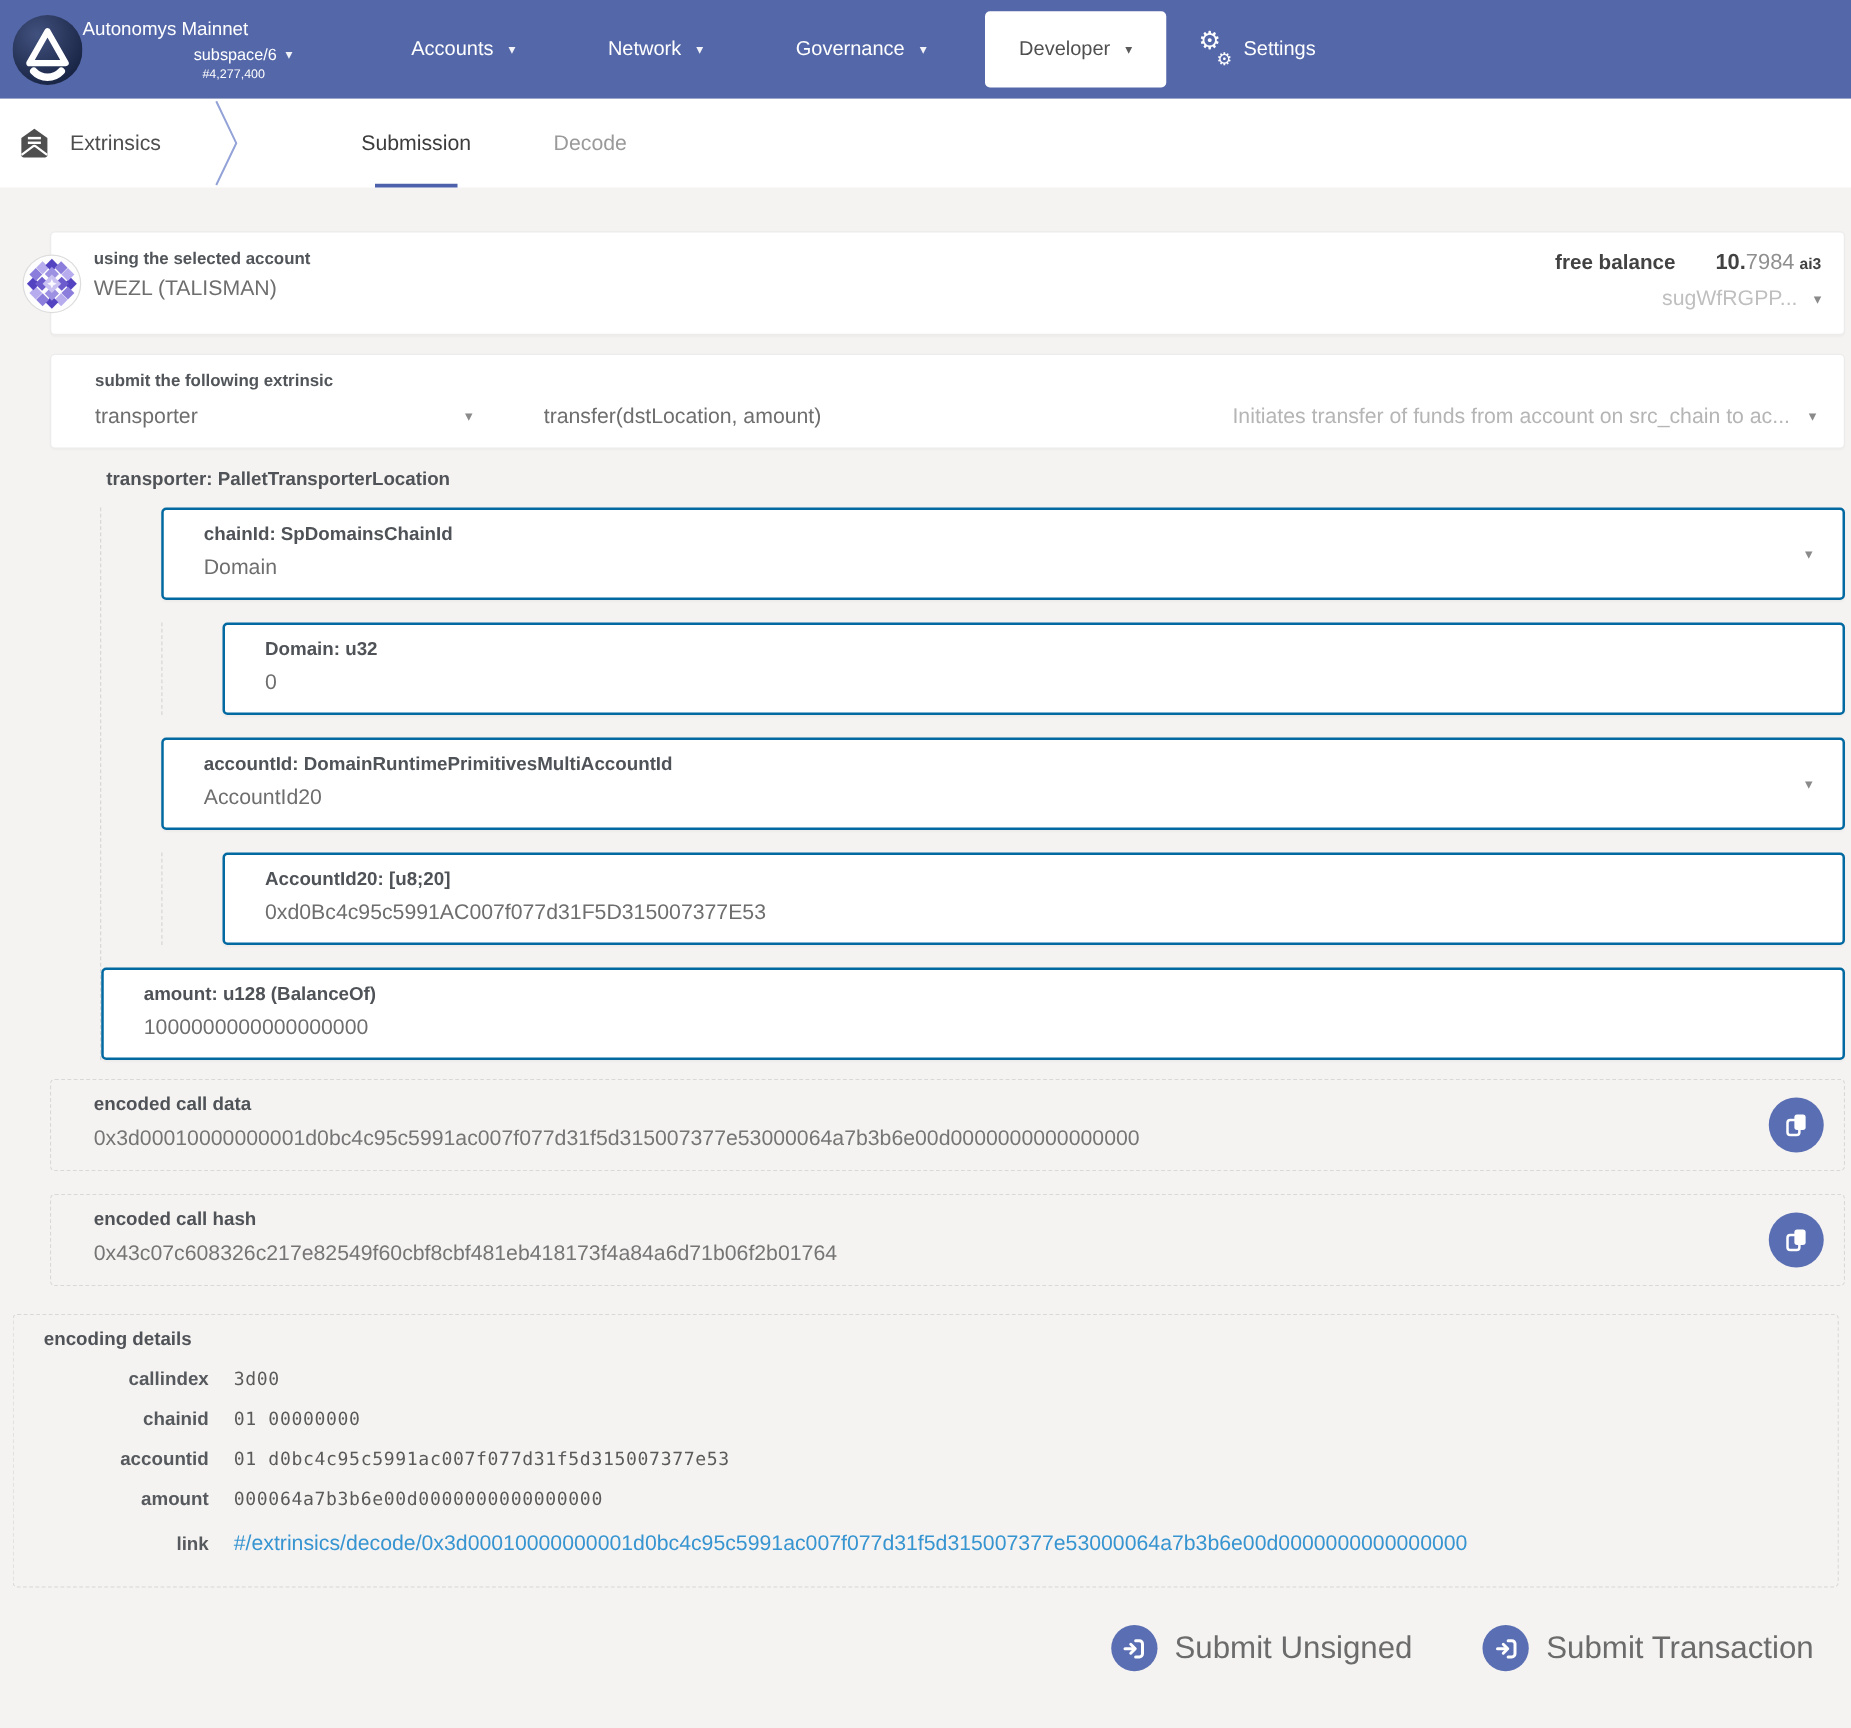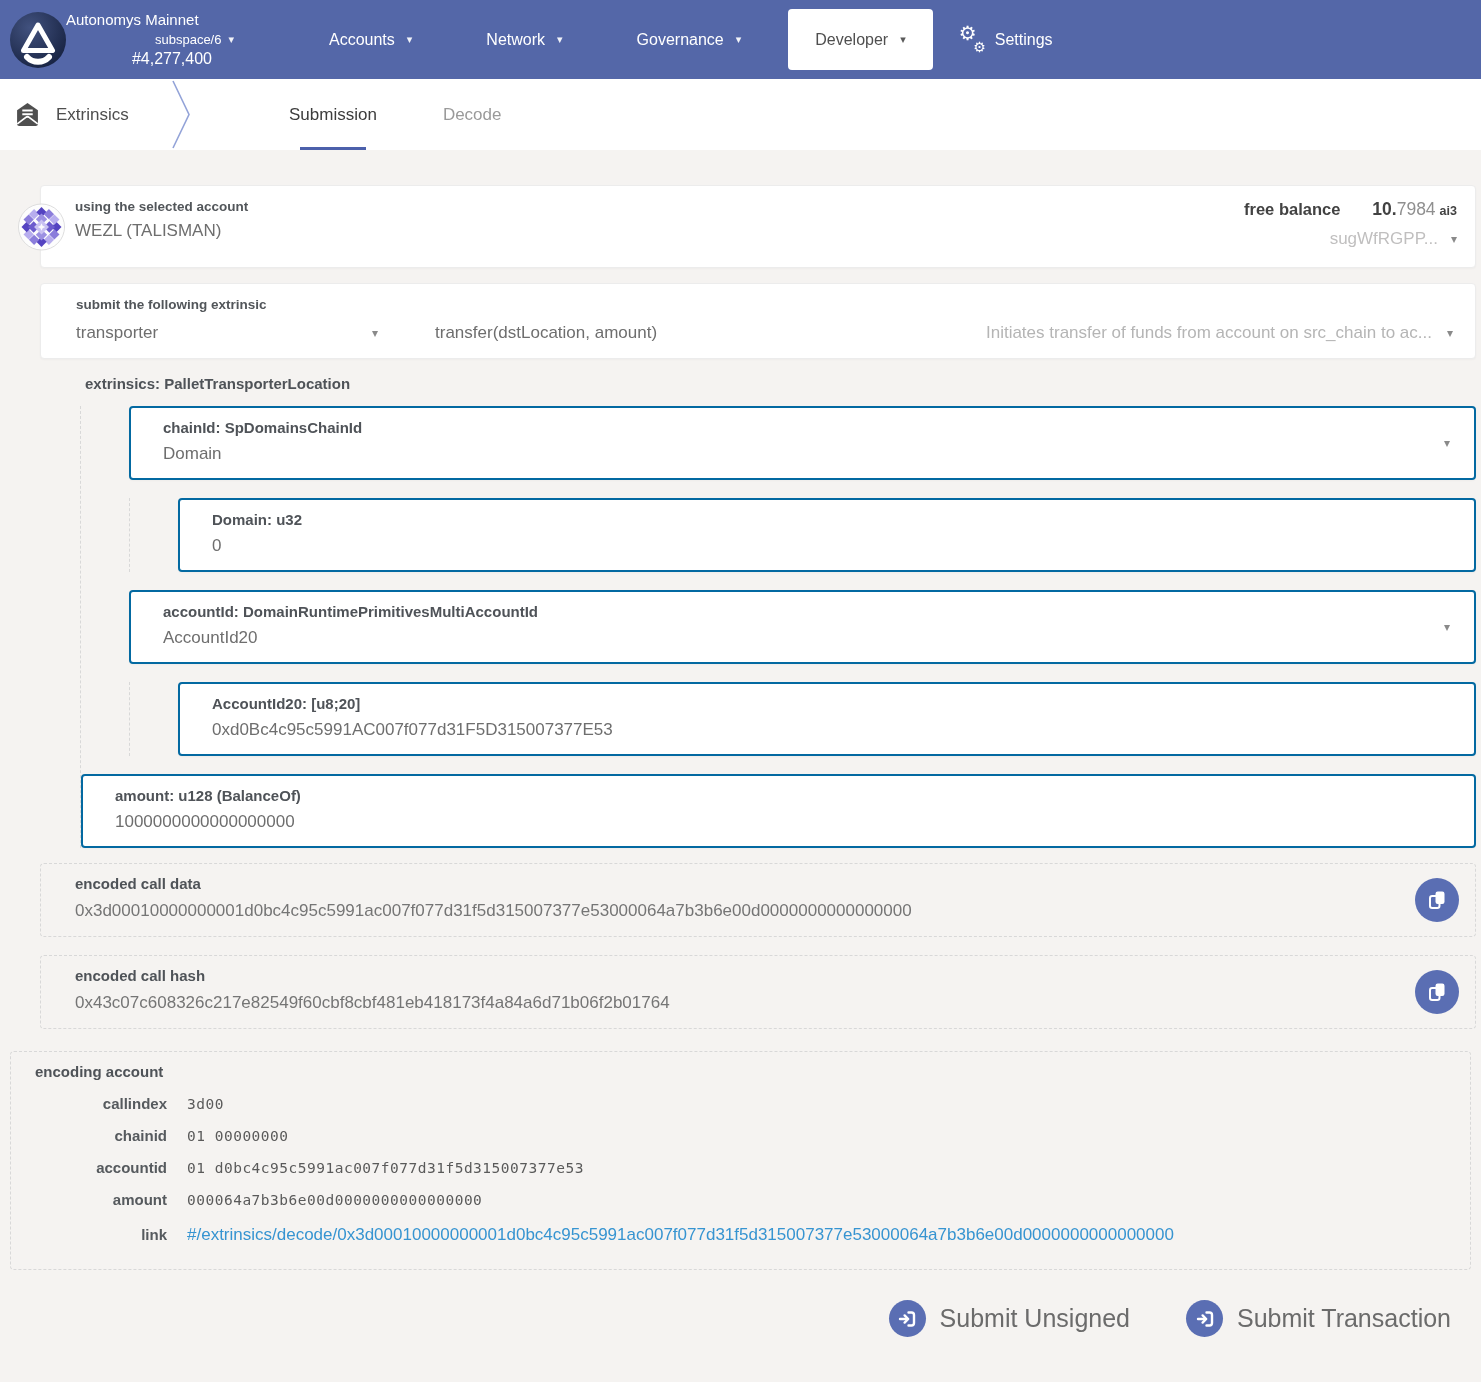--- a/index.html
+++ b/index.html
@@ -9,21 +9,21 @@
     background:#f5f3f1;
     font-family:"Liberation Sans","DejaVu Sans",sans-serif;
   }
 
   
   .header { height:79px; background:#5467a8; display:flex; align-items:center; color:#fff; }
   .logo { width:56px; height:56px; margin-left:10px; flex:none; cursor:pointer; }
   .netblock { margin-left:0; display:flex; flex-direction:column; cursor:pointer; min-width:168px; }
   .net-title { font-size:15px; align-self:flex-start; }
   .net-sub { font-size:13px; margin-top:4px; align-self:flex-end; display:flex; align-items:center; gap:7px; }
-  .net-block { font-size:16px; margin-top:3px; align-self:flex-end; margin-right:22px; }
+  .net-block { font-size:10px; margin-top:3px; align-self:flex-end; margin-right:22px; }
   .menu { display:flex; align-items:center; margin-left:58px; height:100%; }
   .menu-item { font-size:16px; display:flex; align-items:center; gap:12px; padding:0 37px; height:100%; cursor:pointer;text-align:right; }
   .menu-item.active { background:#fff; color:#4f4f4f; border-radius:4px; height:61px; margin:0 10px; padding:0 27px; }
   .hdr-caret { font-size:11px; color:rgba(255,255,255,.92); }
   .menu-item.active .hdr-caret { color:#5a5a5a; }
   .settings { display:flex; align-items:center; gap:9px; font-size:16px; padding-left:16px; cursor:pointer; }
   .gears { position:relative; width:27px; height:26px; flex:none; }
   .gear-big { position:absolute; left:0; top:-4px; font-size:20px; line-height:1; }
   .gear-small { position:absolute; right:0; bottom:-1px; font-size:14px; line-height:1; }
 
@@ -229,21 +229,21 @@
         <span class="value-text">transfer(dstLocation, amount)</span>
       </div>
       <div class="ex-desc">
         <span class="ex-desc-text">Initiates transfer of funds from account on src_chain to ac...</span>
         <span class="caret">▾</span>
       </div>
     </div>
   </div>
 
   <div class="params">
-    <div class="param-title params-label">extrinsics: PalletTransporterLocation</div>
+    <div class="param-title params-label">transporter: PalletTransporterLocation</div>
     <div class="level">
 
       <div class="param-card">
         <div class="param-title">chainId: SpDomainsChainId</div>
         <div class="value-text">Domain</div>
         <span class="caret caret-abs">▾</span>
       </div>
 
       <div class="level">
         <div class="param-card">
@@ -289,21 +289,21 @@
     <div class="value-text">0x43c07c608326c217e82549f60cbf8cbf481eb418173f4a84a6d71b06f2b01764</div>
     <div class="copy-btn">
       <svg width="22" height="22" viewBox="0 0 22 22">
         <rect x="4" y="7" width="9.5" height="12" rx="2.2" fill="none" stroke="#fff" stroke-width="2"></rect>
         <rect x="9.5" y="2.5" width="9" height="12.5" rx="2.2" fill="#fff"></rect>
       </svg>
     </div>
   </div>
 
   <div class="details-box">
-    <div class="param-title">encoding account</div>
+    <div class="param-title">encoding details</div>
     <div class="detail-row">
       <span class="detail-label">callindex</span>
       <span class="detail-value">3d00</span>
     </div>
     <div class="detail-row">
       <span class="detail-label">chainid</span>
       <span class="detail-value">01 00000000</span>
     </div>
     <div class="detail-row">
       <span class="detail-label">accountid</span>

